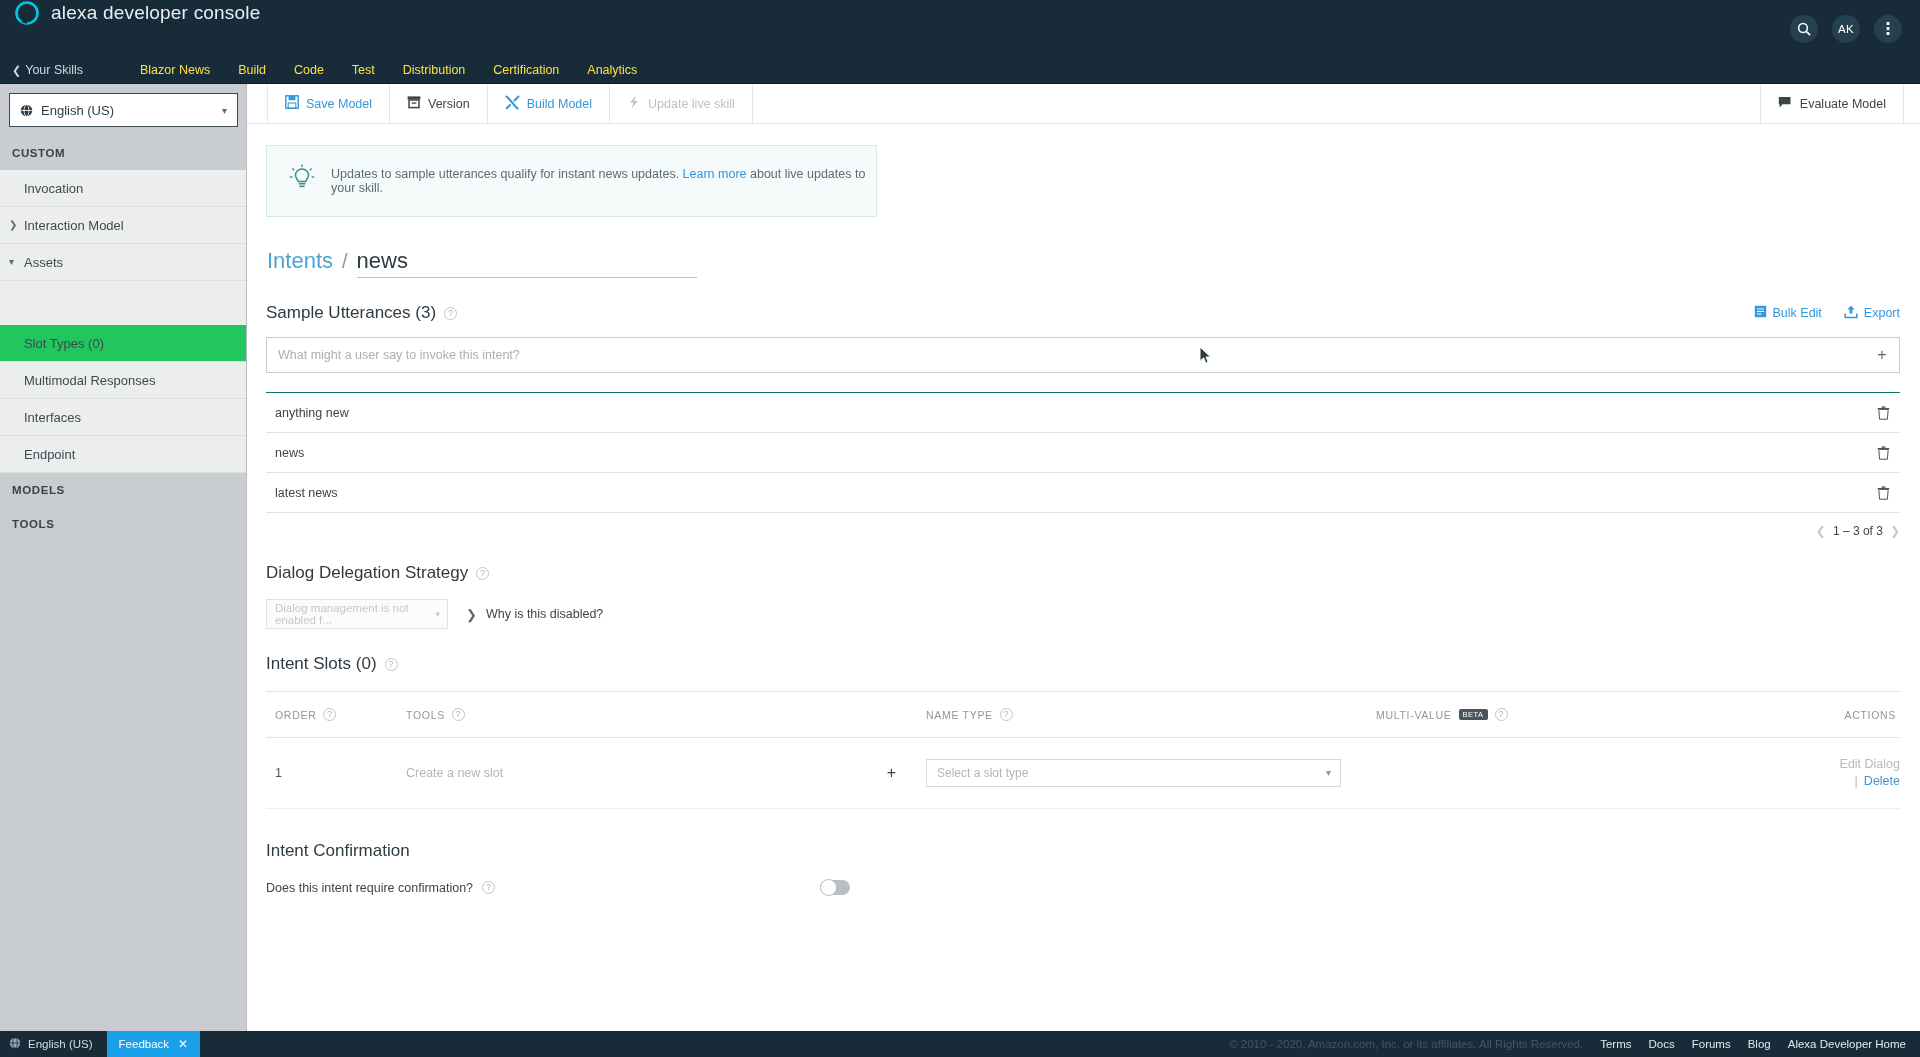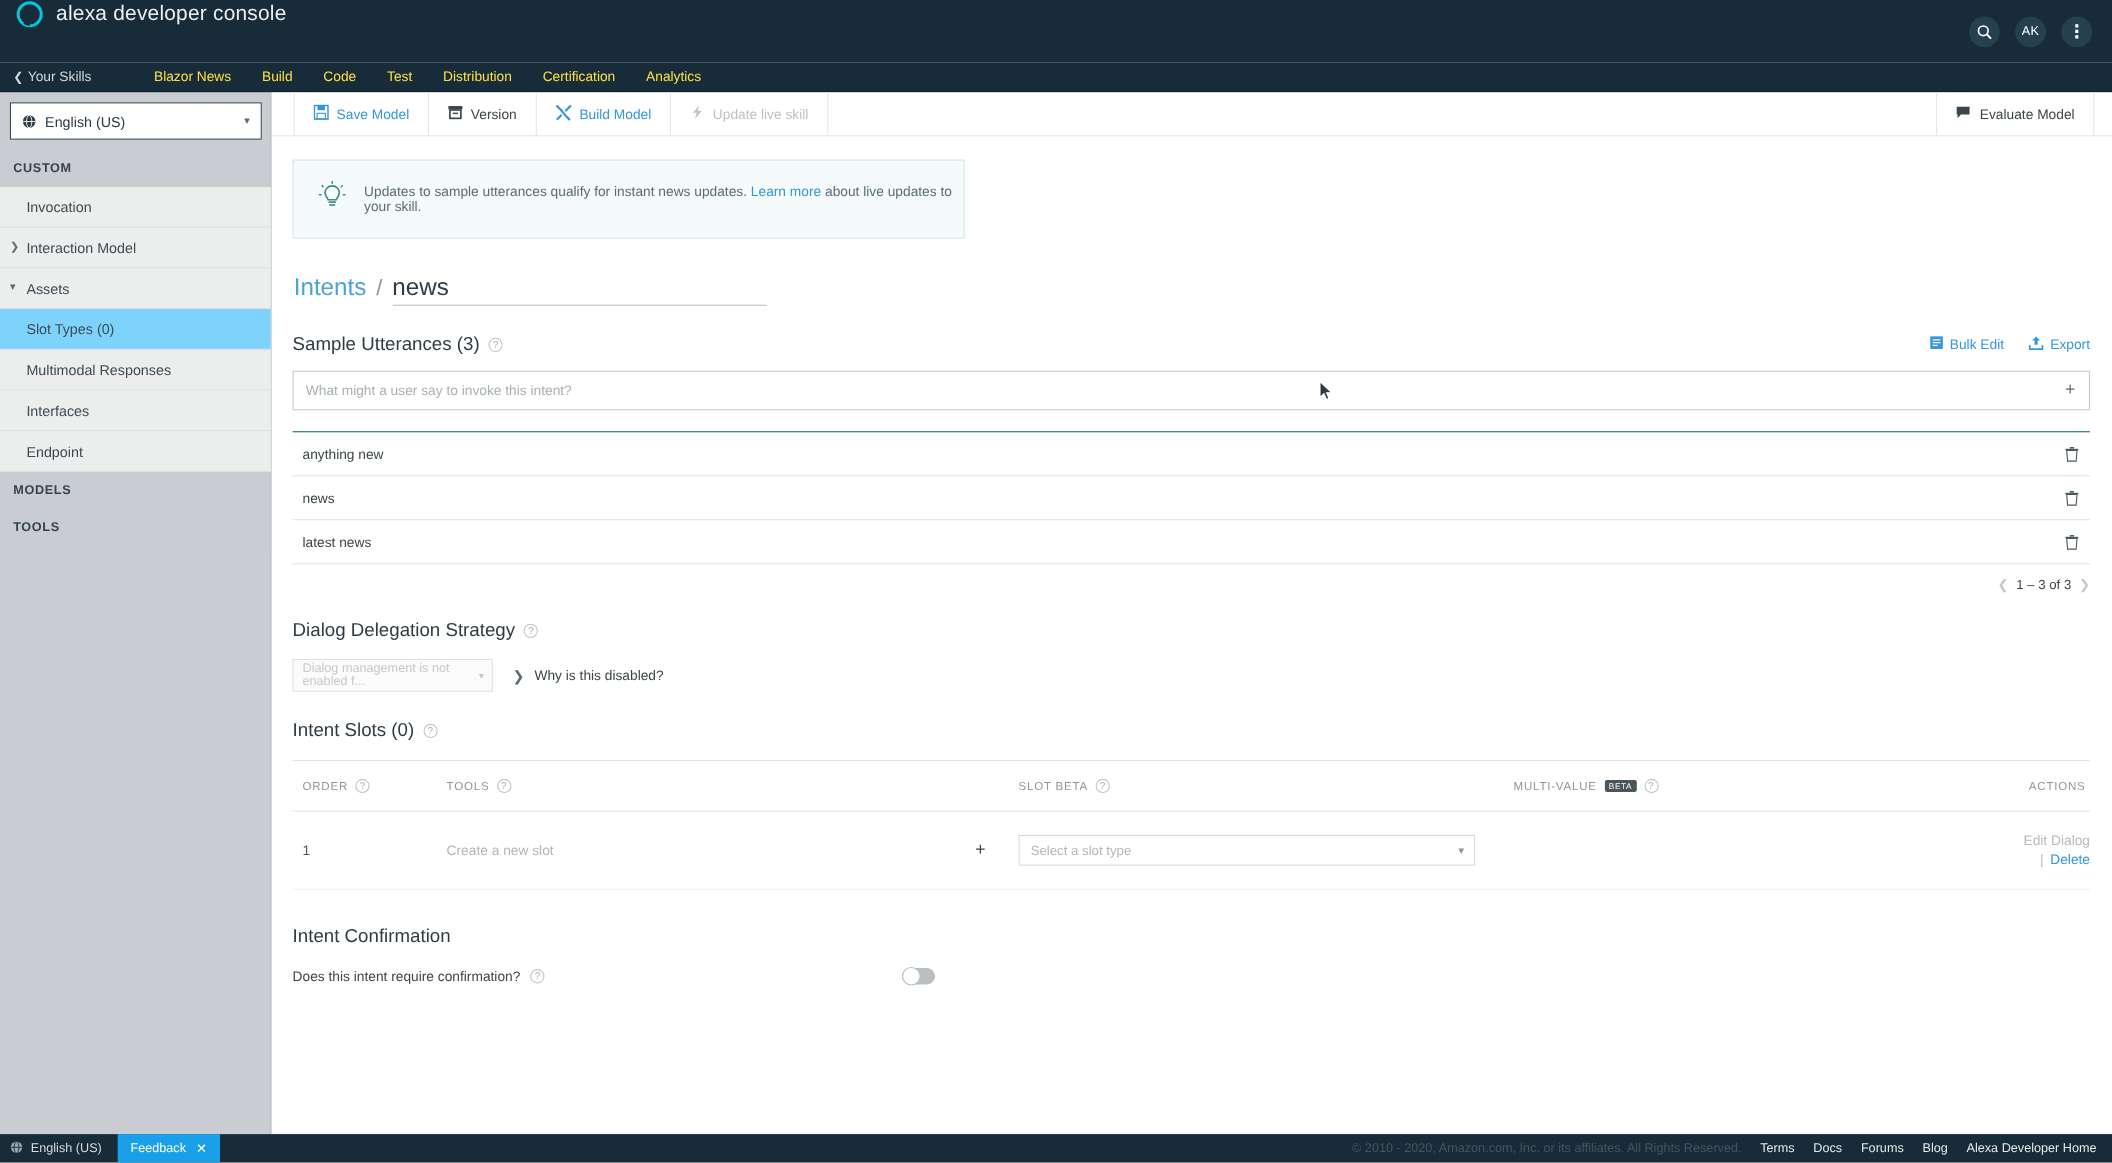--- a/index.html
+++ b/index.html
@@ -68,21 +68,21 @@
   .side-group {
     background: #c9cdd1; font-size: 11.5px; font-weight: bold;
     color: #36434b; letter-spacing: .6px; padding: 11px 0 11px 12px;
   }
   .side-list { background: #eceded; }
   .side-item {
     height: 37px; display: flex; align-items: center; padding-left: 24px;
     font-size: 13px; color: #3d4a52; border-bottom: 1px solid #dcdedf;
     cursor: pointer; background: #eceded; position: relative;
   }
-  .side-item.active { background: #7dd3fc; }
+  .side-item.active { background: #22c55e; margin-top: 44px; }
   .side-item .arrow {
     position: absolute; left: 9px; font-size: 10px; color: #5d6b74; line-height: 1;
   }
 
   
   .main { flex: 1; background: #ffffff; position: relative; overflow: hidden; }
 
   .toolbar {
     height: 40px; border-bottom: 1px solid #e3e5e6; display: flex;
     align-items: stretch; position: relative; background: #ffffff;
@@ -561,21 +561,21 @@
                 </span>
               </th>
               <th class="col-name">
                 <span class="th-inner">
                   <span>TOOLS</span>
                   <span class="help-dot">?</span>
                 </span>
               </th>
               <th class="col-type">
                 <span class="th-inner">
-                  <span>SLOT BETA</span>
+                  <span>NAME TYPE</span>
                   <span class="help-dot">?</span>
                 </span>
               </th>
               <th class="col-multi">
                 <span class="th-inner">
                   <span>MULTI-VALUE</span>
                   <span class="beta-badge">BETA</span>
                   <span class="help-dot">?</span>
                 </span>
               </th>

